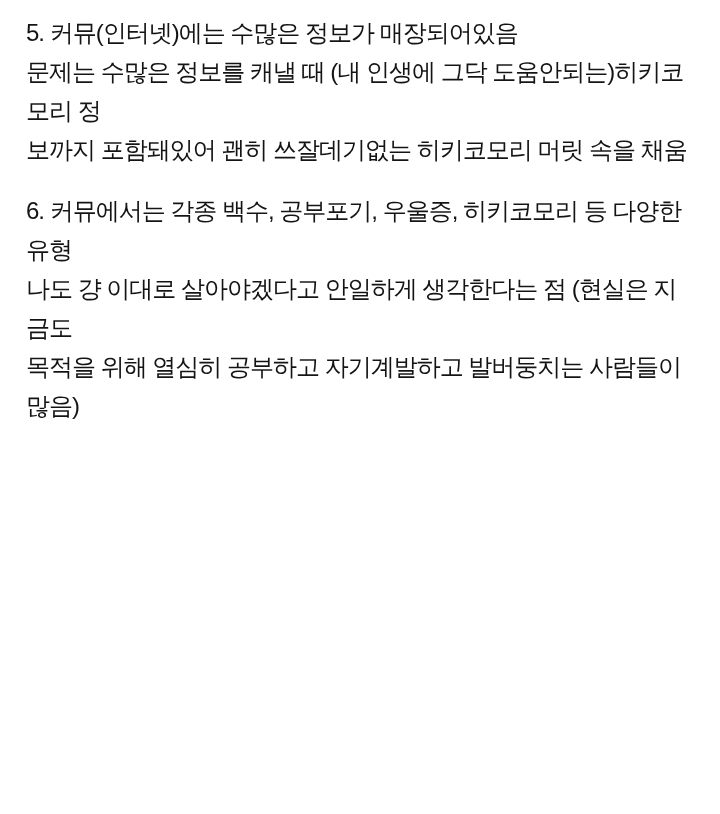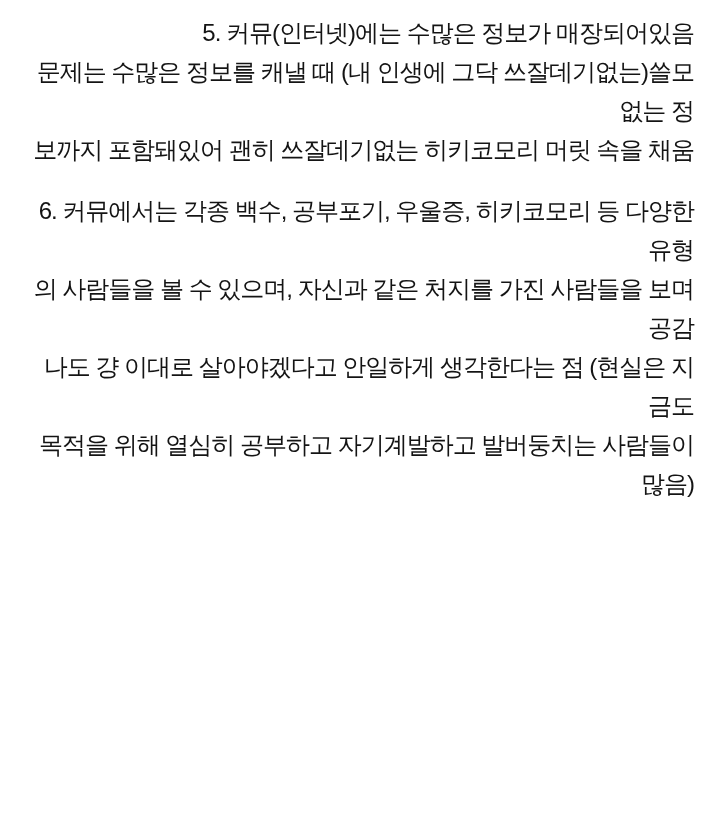--- a/index.html
+++ b/index.html
@@ -11,46 +11,45 @@
     height: 814px;
     background: #ffffff;
     color: #141414;
     font-family: "Liberation Sans", "DejaVu Sans", sans-serif;
     overflow: hidden;
   }
   .post {
     box-sizing: border-box;
     width: 720px;
     padding: 13px 26px 0 26px;
-    text-align: right;
+    text-align: left;
   }
   .para {
     margin: 0;
   }
   .line {
     font-size: 24px;
     line-height: 39px;
     letter-spacing: -1px;
     font-weight: 400;
   }
   .para-6 { margin-top: 22px; }
   .para-7 { margin-top: 76px; }
 </style>
 </head>
 <body style="background: rgb(255, 255, 255); color: rgb(20, 20, 20);">
 
 <main class="post">
 
   <section class="para para-5">
     <div class="line">5. 커뮤(인터넷)에는 수많은 정보가 매장되어있음</div>
-    <div class="line">문제는 수많은 정보를 캐낼 때 (내 인생에 그닥 쓰잘데기없는)쓸모없는 정</div>
+    <div class="line">문제는 수많은 정보를 캐낼 때 (내 인생에 그닥 도움안되는)히키코모리 정</div>
     <div class="line">보까지 포함돼있어 괜히 쓰잘데기없는 히키코모리 머릿 속을 채움</div>
   </section>
 
   <section class="para para-6">
     <div class="line">6. 커뮤에서는 각종 백수, 공부포기, 우울증, 히키코모리 등 다양한 유형</div>
-    <div class="line">의 사람들을 볼 수 있으며, 자신과 같은 처지를 가진 사람들을 보며 공감</div>
     <div class="line">나도 걍 이대로 살아야겠다고 안일하게 생각한다는 점 (현실은 지금도</div>
     <div class="line">목적을 위해 열심히 공부하고 자기계발하고 발버둥치는 사람들이 많음)</div>
   </section>
 
 
 </main>
 
 </body></html>

